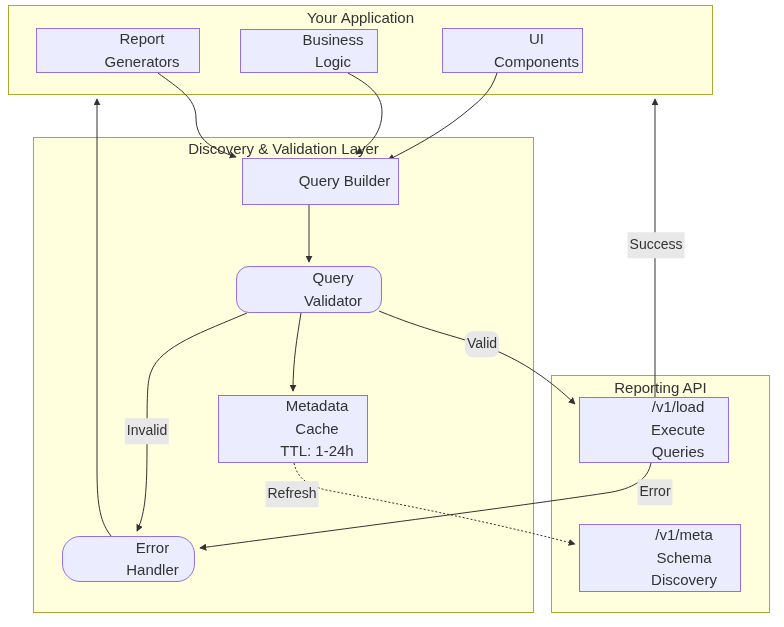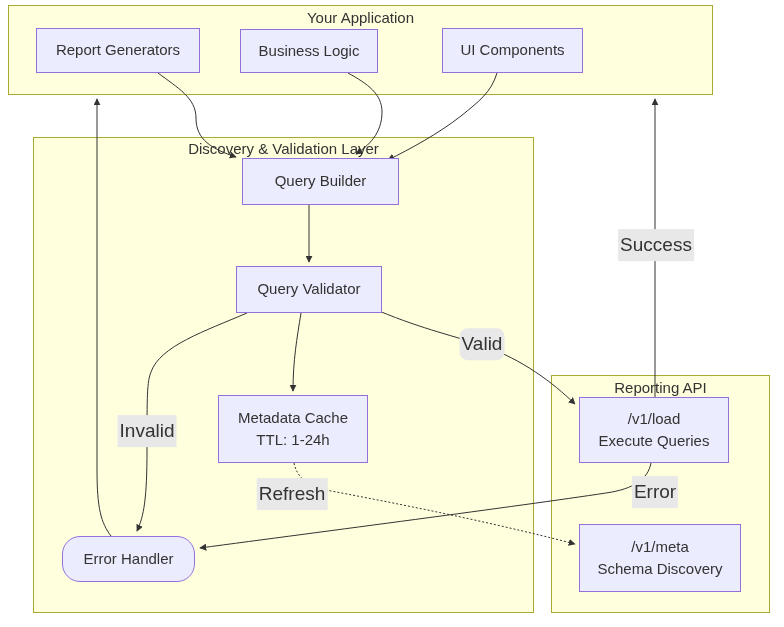--- a/index.html
+++ b/index.html
@@ -60,44 +60,45 @@
     border: 1px solid var(--node-border);
     display: flex;
     flex-direction: column;
     align-items: center;
     justify-content: center;
     text-align: center;
     font-size: 15px;
     line-height: 1.5;
     color: var(--text-color);
     z-index: 2;
+    padding-left: 48px;
   }
   .edge-label {
     position: absolute;
     transform: translate(-50%, -50%);
     background: var(--edge-label-bg);
     padding: 4px 2px;
-    font-size: 19px;
+    font-size: 14px;
     line-height: 1.25;
     color: var(--text-color);
     z-index: 3;
     white-space: nowrap;
   }
 
   
   #c-your-application { left: 8px;   top: 5px;   width: 705px; height: 90px; }
   #c-discovery        { left: 33px;  top: 137px; width: 501px; height: 476px; }
   #c-reporting        { left: 551px; top: 375px; width: 219px; height: 238px; }
 
   
   #n-report-generators { left: 36px;  top: 28px;  width: 164px; height: 45px; }
   #n-business-logic    { left: 240px; top: 29px;  width: 138px; height: 44px; }
   #n-ui-components     { left: 442px; top: 28px;  width: 141px; height: 45px; }
   #n-query-builder     { left: 242px; top: 158px; width: 157px; height: 47px; }
-  #n-query-validator   { left: 236px; top: 266px; width: 146px; height: 47px; }
+  #n-query-validator   { left: 236px; top: 266px; width: 146px; height: 47px; border-radius: 13px; }
   #n-metadata-cache    { left: 218px; top: 395px; width: 150px; height: 68px; }
   #n-error-handler     { left: 62px;  top: 536px; width: 133px; height: 46px; border-radius: 18px; }
   #n-v1-load           { left: 579px; top: 397px; width: 150px; height: 66px; }
   #n-v1-meta           { left: 579px; top: 524px; width: 162px; height: 68px; }
 
   
   #l-valid   { left: 482px; top: 344px; border-radius: 8px; }
   #l-invalid { left: 147px; top: 431px; }
   #l-success { left: 656px; top: 245px; }
   #l-error   { left: 655px; top: 492px; }

